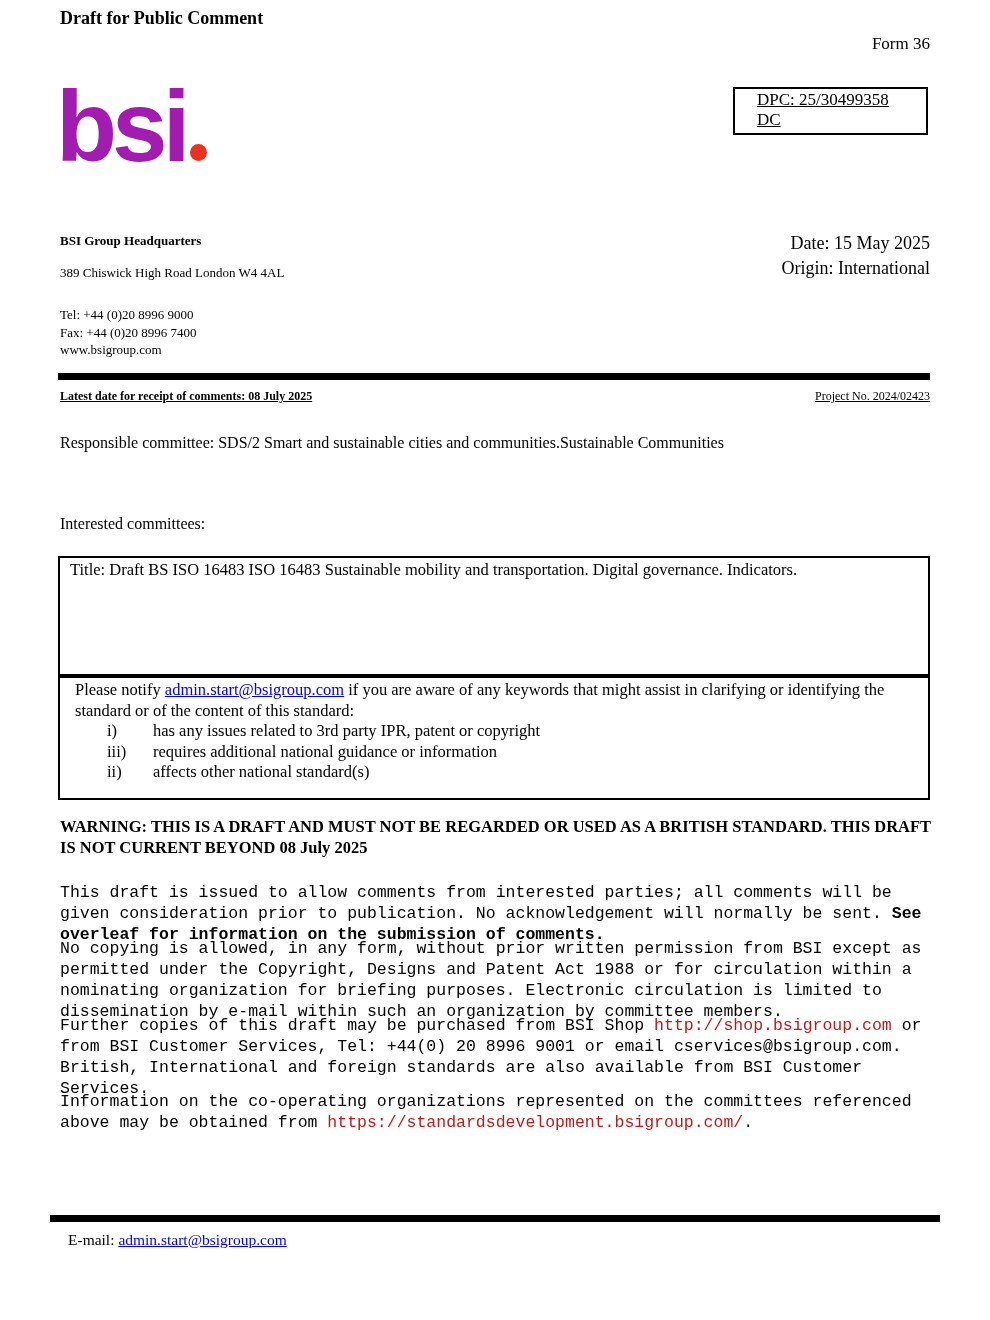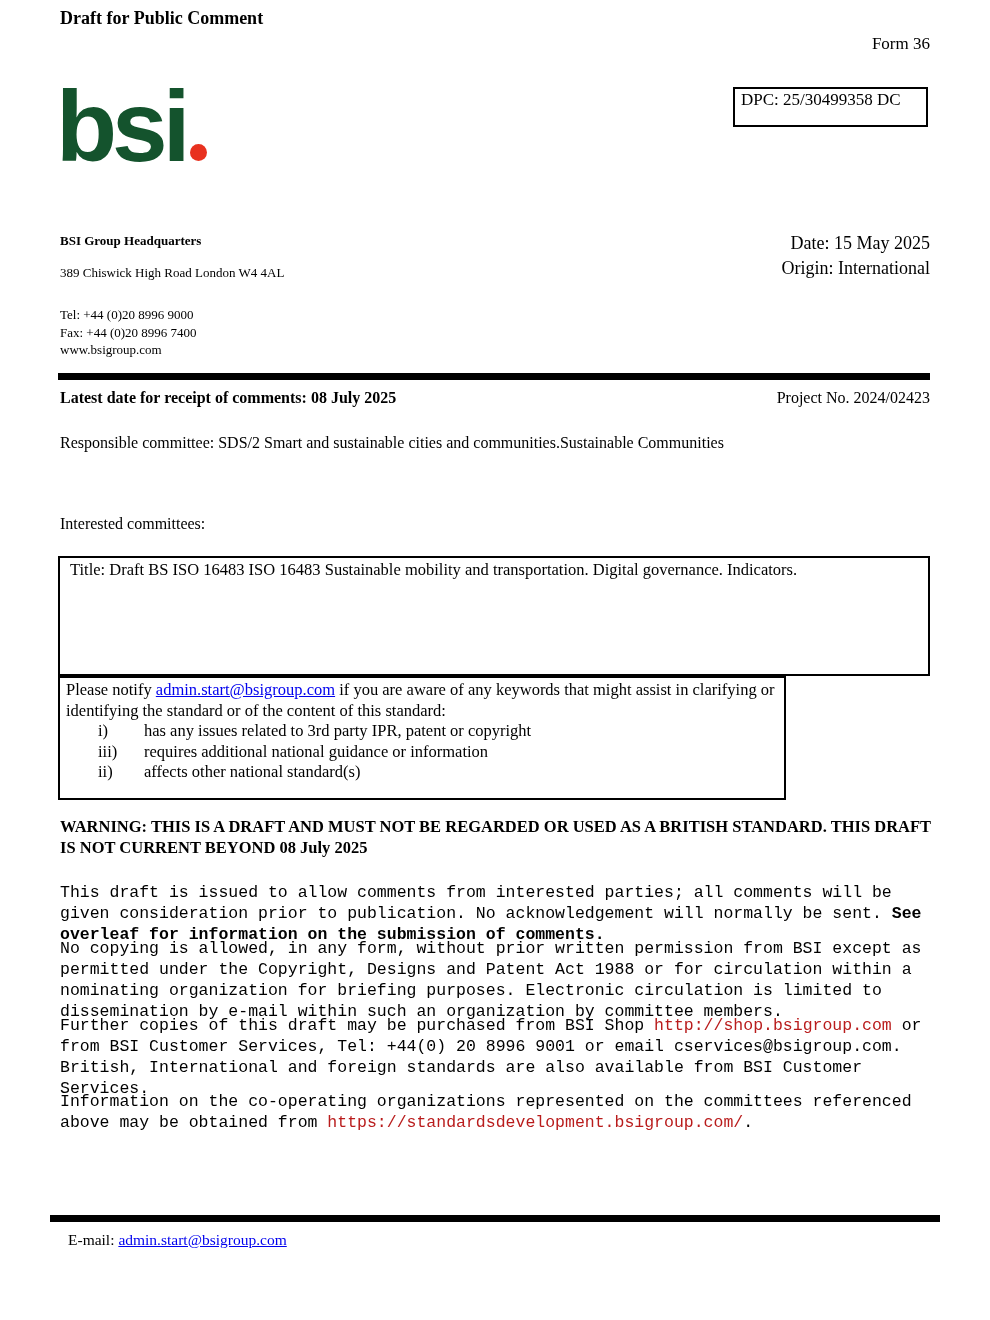--- a/index.html
+++ b/index.html
@@ -11,63 +11,63 @@
     font-family: "Liberation Serif", serif;
     color: #000000;
     overflow: hidden;
   }
   .abs { position: absolute; }
 
   
   .draft-label { left:60px; top:8px; font-size:18px; font-weight:bold; }
   .form-no { right:60px; top:34px; font-size:17px; }
   .dpc-box {
-    left:733px; top:87px; width:195px; height:40px;
+    left:733px; top:87px; width:195px; height:48px;
     border:2px solid #000; box-sizing:border-box;
-    font-size:17px; padding:1px 6px;
+    font-size:17px; padding:1px 22px;text-decoration:underline;
   }
 
   
   .logo { left:56px; top:76px; height:110px; line-height:100px; white-space:nowrap; }
   .logo-text {
     font-family:"Liberation Sans", sans-serif;
     font-weight:bold; font-size:100px; letter-spacing:-5px;
-    color:#14532d;
+    color:#a21caf;
   }
   .logo-dot {
     display:inline-block; width:17px; height:17px; border-radius:50%;
     background:#e8311f; margin-left:5px;
   }
 
   
   .addr { left:60px; top:232px; font-size:13px; line-height:17.5px; }
   .addr-name { font-weight:bold; margin-bottom:14px; }
   .addr-street { margin-bottom:25px; }
 
   .date-block { right:60px; top:231px; font-size:18px; line-height:25px; text-align:right; }
 
   
   .bar1 { left:58px; top:373px; width:872px; height:7px; background:#000; }
   .bar2 { left:50px; top:1215px; width:890px; height:7px; background:#000; }
 
-  .latest-row { left:60px; top:389px; width:870px; display:flex; justify-content:space-between; font-size:16px; }
+  .latest-row { left:60px; top:389px; width:870px; display:flex; justify-content:space-between; font-size:12px;text-decoration:underline; }
   .latest-left { font-weight:bold; }
   .responsible { left:60px; top:434px; font-size:16px; }
   .interested { left:60px; top:480px; font-size:16px;margin-top:35px; }
 
   
   .title-box {
     left:58px; top:556px; width:872px; height:120px;
     border:2px solid #000; box-sizing:border-box;
     font-size:16.5px; padding:2px 10px;
   }
   .notify-box {
-    left:58px; top:676px; width:728px; height:124px;
+    left:58px; top:676px; width:872px; height:124px;
     border:2px solid #000; box-sizing:border-box;
-    font-size:16.5px; padding:2px 6px; line-height:20.5px;
+    font-size:16.5px; padding:2px 15px; line-height:20.5px;
   }
   .kw-row { display:flex; }
   .kw-num { margin-left:32px; width:46px; flex:none; }
   .kw-text { flex:1; }
 
   .warning { left:60px; top:816px; width:872px; font-size:16.5px; font-weight:bold; line-height:21px; }
   .para { left:60px; width:872px; font-size:16.5px; line-height:21px;font-family:Liberation Mono, monospace; }
   .para1 { top:882px; }
   .para2 { top:938px; }
   .para3 { top:1015px; }

